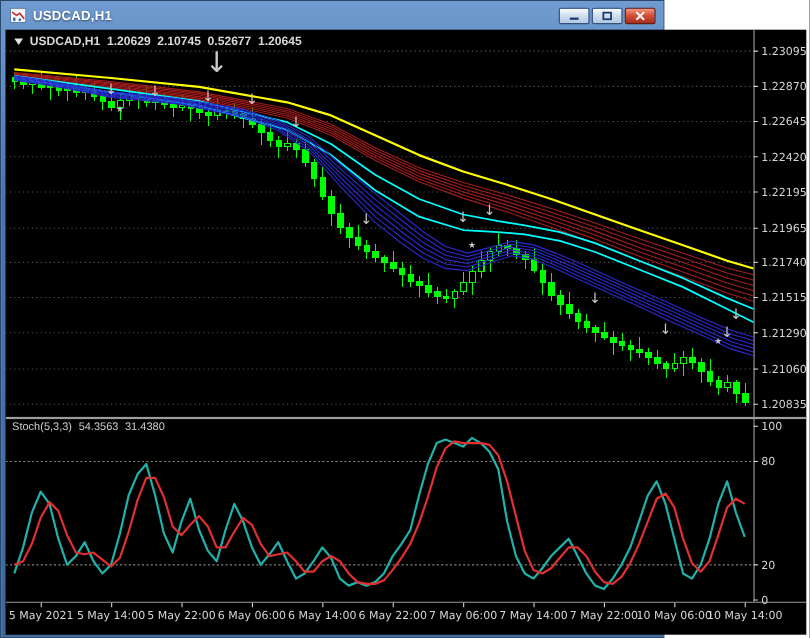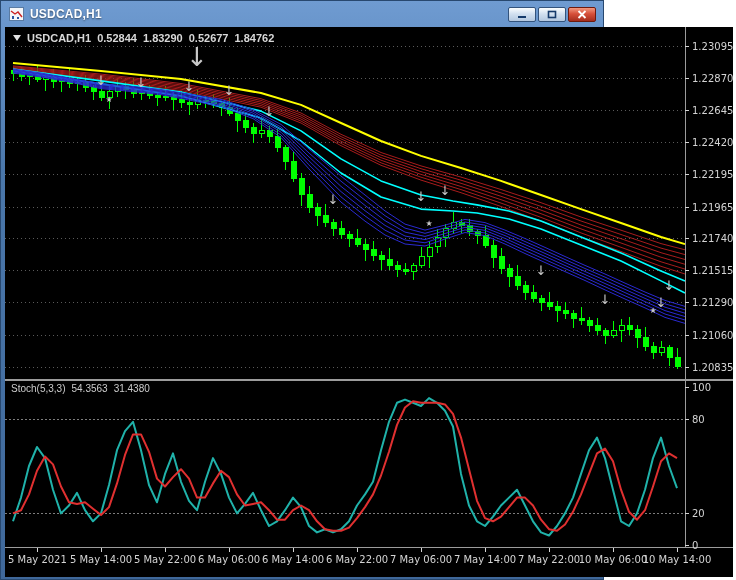--- a/index.html
+++ b/index.html
@@ -346,24 +346,24 @@
           <line x1="608.5" y1="521" x2="608.5" y2="525" stroke="#d4d4d4"></line>
           <text x="608" y="536" font-size="10" text-anchor="middle" fill="#d4d4d4" font-family="&quot;DejaVu Sans&quot;,sans-serif">10 May 06:00</text>
           <line x1="672.5" y1="521" x2="672.5" y2="525" stroke="#d4d4d4"></line>
           <text x="672" y="536" font-size="10" text-anchor="middle" fill="#d4d4d4" font-family="&quot;DejaVu Sans&quot;,sans-serif">10 May 14:00</text>
         </g>
       </svg>
 
     <div class="ohlc-label">
       <span class="tri"></span>
       <span>USDCAD,H1</span>
-      <span>0.52844</span>
-      <span>1.83290</span>
+      <span>1.20629</span>
+      <span>2.10745</span>
       <span>0.52677</span>
-      <span>1.84762</span>
+      <span>1.20645</span>
     </div>
 
     <div class="stoch-label">
       <span>Stoch(5,3,3)</span>
       <span>54.3563</span>
       <span>31.4380</span>
     </div>
   </div>
 </div>
 

